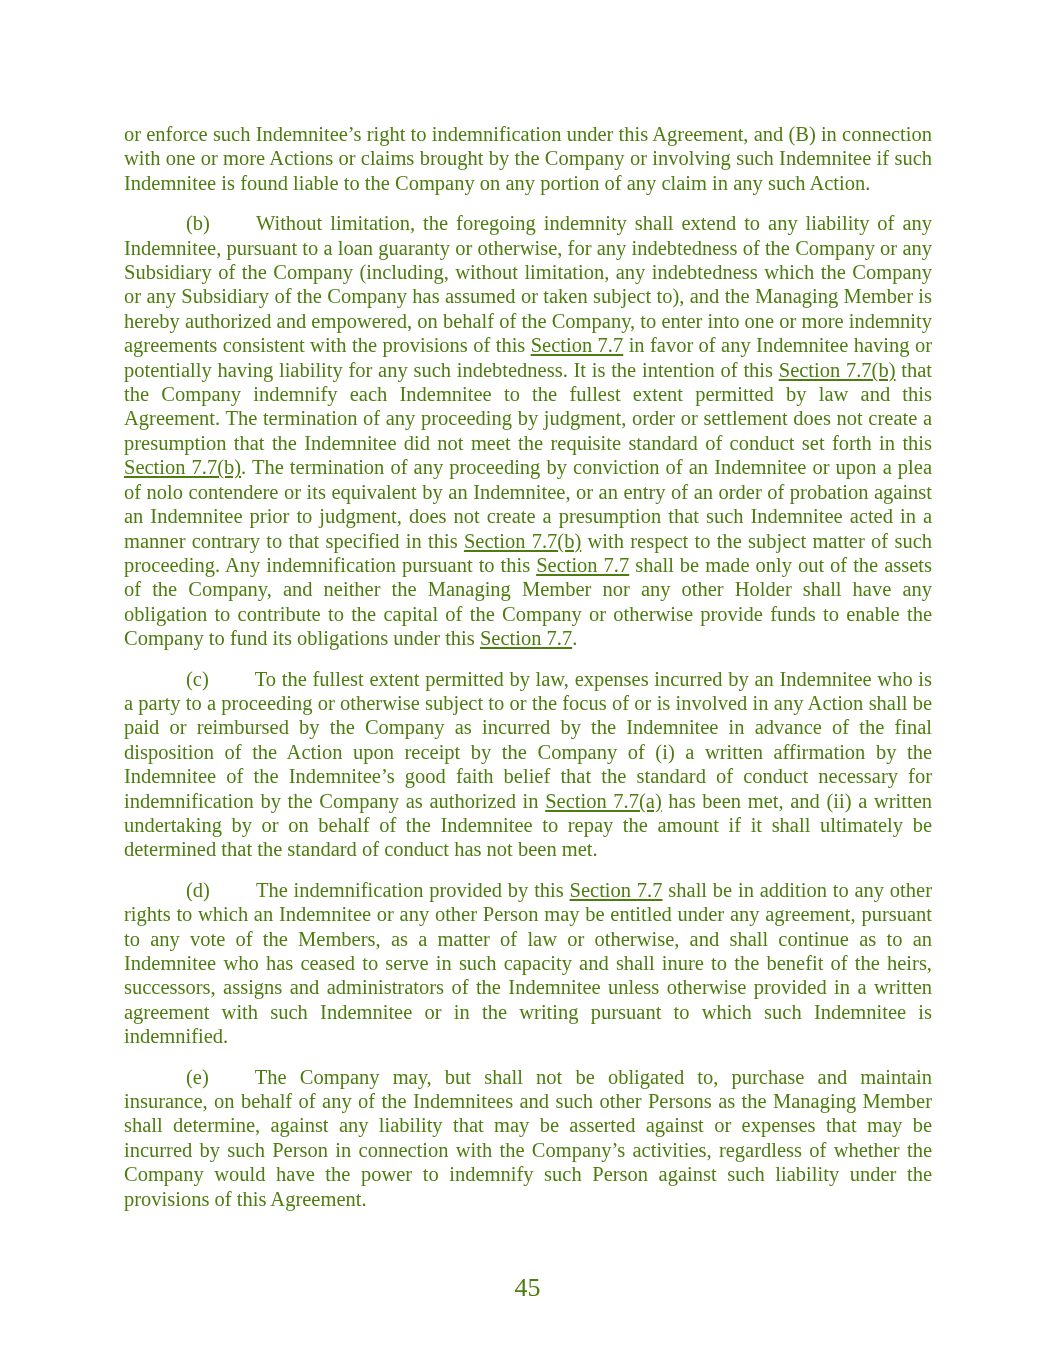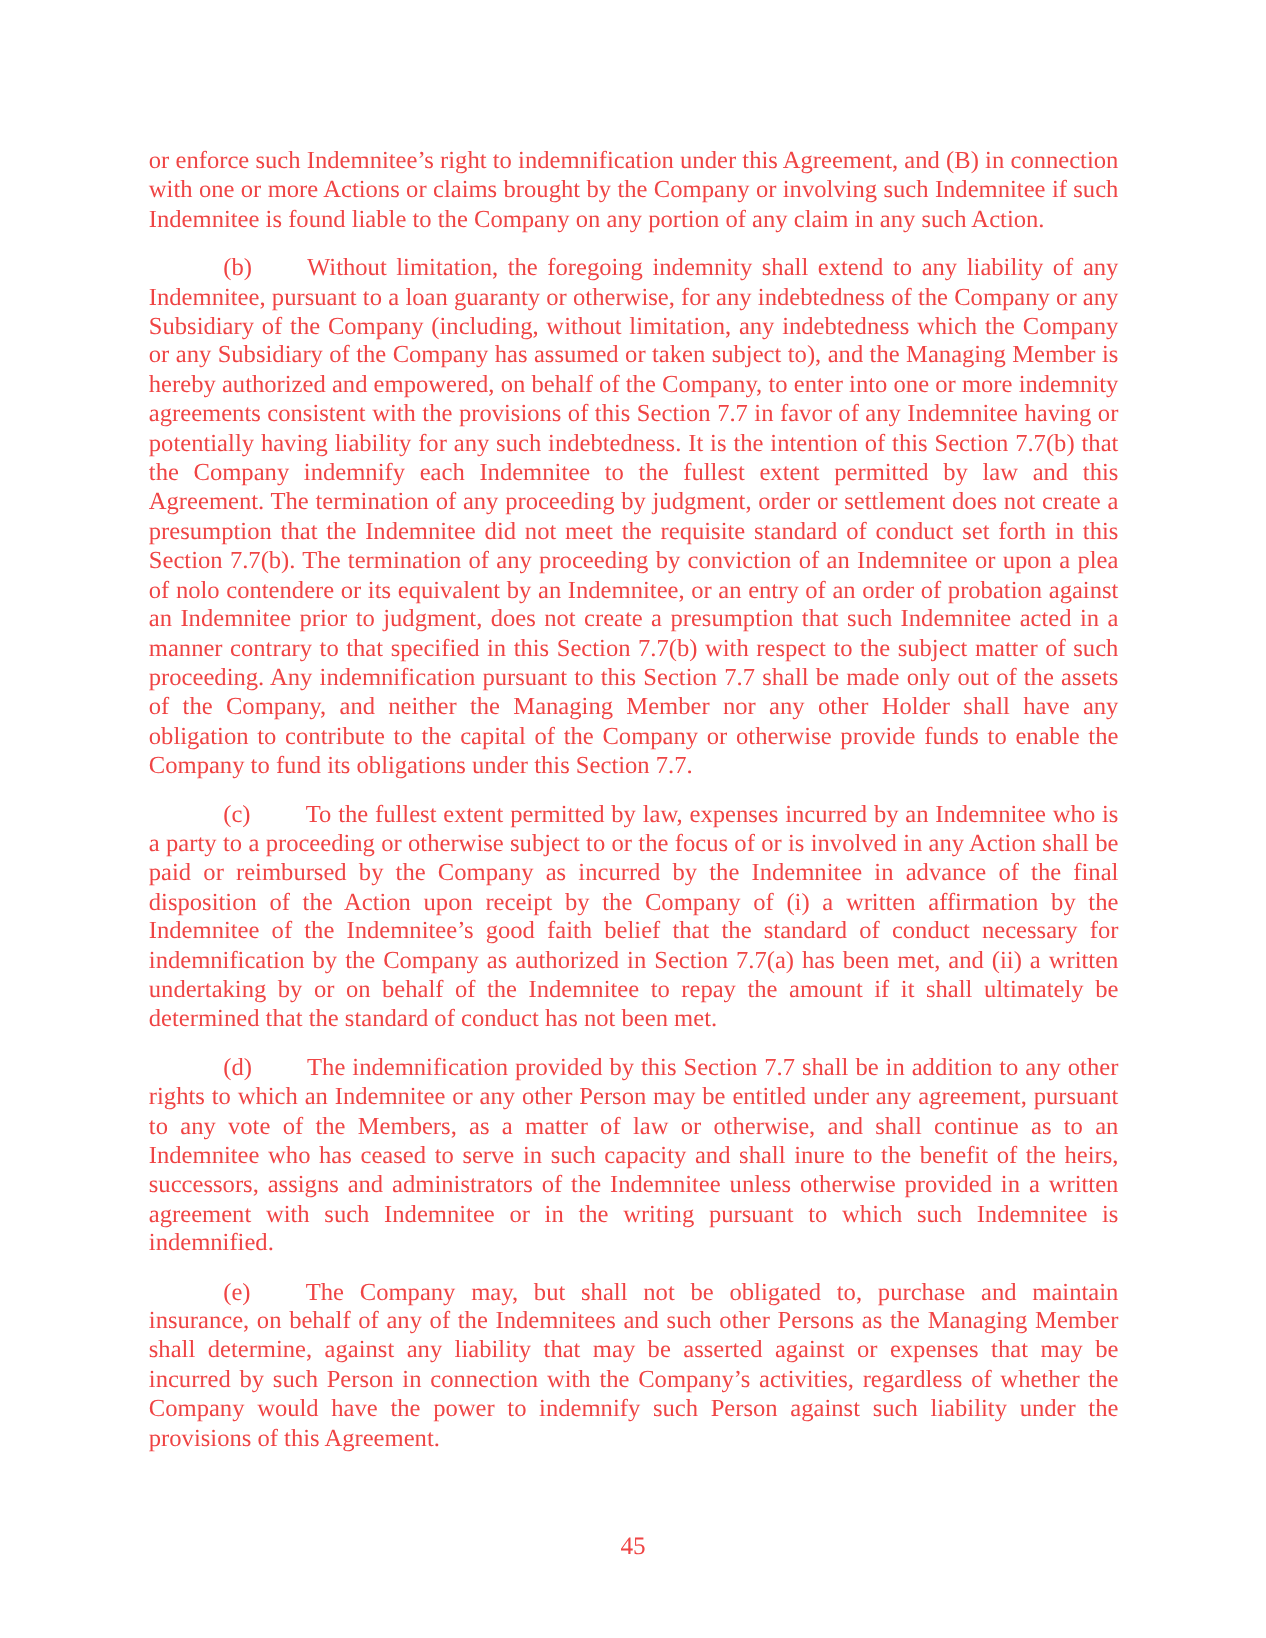--- a/index.html
+++ b/index.html
@@ -5,21 +5,21 @@
   html, body {
     margin: 0;
     padding: 0;
     background: #ffffff;
   }
   .page {
     position: relative;
     width: 1055px;
     height: 1365px;
     background: #ffffff;
-    color: #ef4444;
+    color: #4d7c0f;
     font-family: "Liberation Serif", serif;
     font-size: 20.5px;
     line-height: 24.4px;
     overflow: hidden;
   }
   .content {
     position: absolute;
     left: 124px;
     top: 122px;
     width: 808px;
@@ -30,31 +30,32 @@
     margin: 0 0 16px 0;
   }
   p.para.labeled {
     text-indent: 62px;
   }
   .ptab {
     display: inline-block;
     width: 46px;
   }
   .run.underline {
+    text-decoration: underline;
   }
   .run.italic {
   }
   .page-number {
     position: absolute;
     left: 0;
     right: 0;
     top: 1276px;
     text-align: center;
     font-family: "Liberation Serif", serif;
-    font-size: 21px;
+    font-size: 26px;
   }
 </style>
 </head>
 <body>
 
 <div class="page">
   <div class="content">
       <p class="para"><span class="run">or enforce such Indemnitee’s right to indemnification under this Agreement, and (B) in connection with one or more Actions or claims brought by the Company or involving such Indemnitee if such Indemnitee is found liable to the Company on any portion of any claim in any such Action.</span></p>
       <p class="para labeled"><span class="plabel">(b)</span><span class="ptab"></span><span class="run">Without limitation, the foregoing indemnity shall extend to any liability of any Indemnitee, pursuant to a loan guaranty or otherwise, for any indebtedness of the Company or any Subsidiary of the Company (including, without limitation, any indebtedness which the Company or any Subsidiary of the Company has assumed or taken subject to), and the Managing Member is hereby authorized and empowered, on behalf of the Company, to enter into one or more indemnity agreements consistent with the provisions of this </span><span class="run underline">Section 7.7</span><span class="run"> in favor of any Indemnitee having or potentially having liability for any such indebtedness. It is the intention of this </span><span class="run underline">Section 7.7(b)</span><span class="run"> that the Company indemnify each Indemnitee to the fullest extent permitted by law and this Agreement. The termination of any proceeding by judgment, order or settlement does not create a presumption that the Indemnitee did not meet the requisite standard of conduct set forth in this </span><span class="run underline">Section 7.7(b)</span><span class="run">. The termination of any proceeding by conviction of an Indemnitee or upon a plea of </span><span class="run italic">nolo contendere</span><span class="run"> or its equivalent by an Indemnitee, or an entry of an order of probation against an Indemnitee prior to judgment, does not create a presumption that such Indemnitee acted in a manner contrary to that specified in this </span><span class="run underline">Section 7.7(b)</span><span class="run"> with respect to the subject matter of such proceeding. Any indemnification pursuant to this </span><span class="run underline">Section 7.7</span><span class="run"> shall be made only out of the assets of the Company, and neither the Managing Member nor any other Holder shall have any obligation to contribute to the capital of the Company or otherwise provide funds to enable the Company to fund its obligations under this </span><span class="run underline">Section 7.7</span><span class="run">.</span></p>
       <p class="para labeled"><span class="plabel">(c)</span><span class="ptab"></span><span class="run">To the fullest extent permitted by law, expenses incurred by an Indemnitee who is a party to a proceeding or otherwise subject to or the focus of or is involved in any Action shall be paid or reimbursed by the Company as incurred by the Indemnitee in advance of the final disposition of the Action upon receipt by the Company of (i) a written affirmation by the Indemnitee of the Indemnitee’s good faith belief that the standard of conduct necessary for indemnification by the Company as authorized in </span><span class="run underline">Section 7.7(a)</span><span class="run"> has been met, and (ii) a written undertaking by or on behalf of the Indemnitee to repay the amount if it shall ultimately be determined that the standard of conduct has not been met.</span></p>

